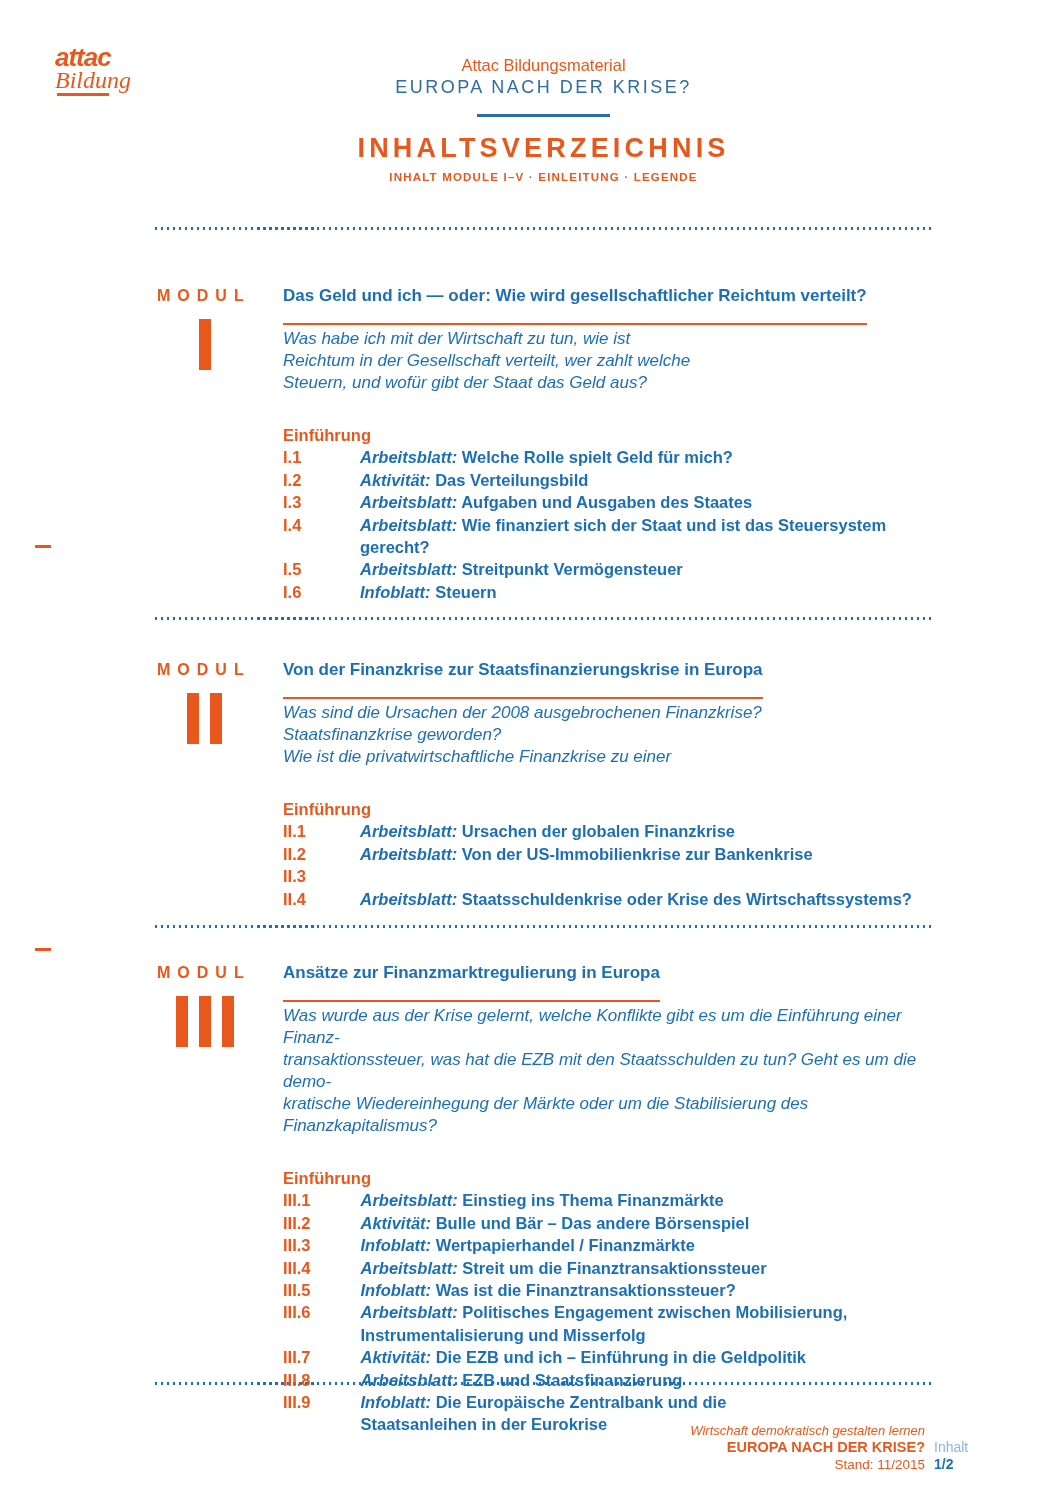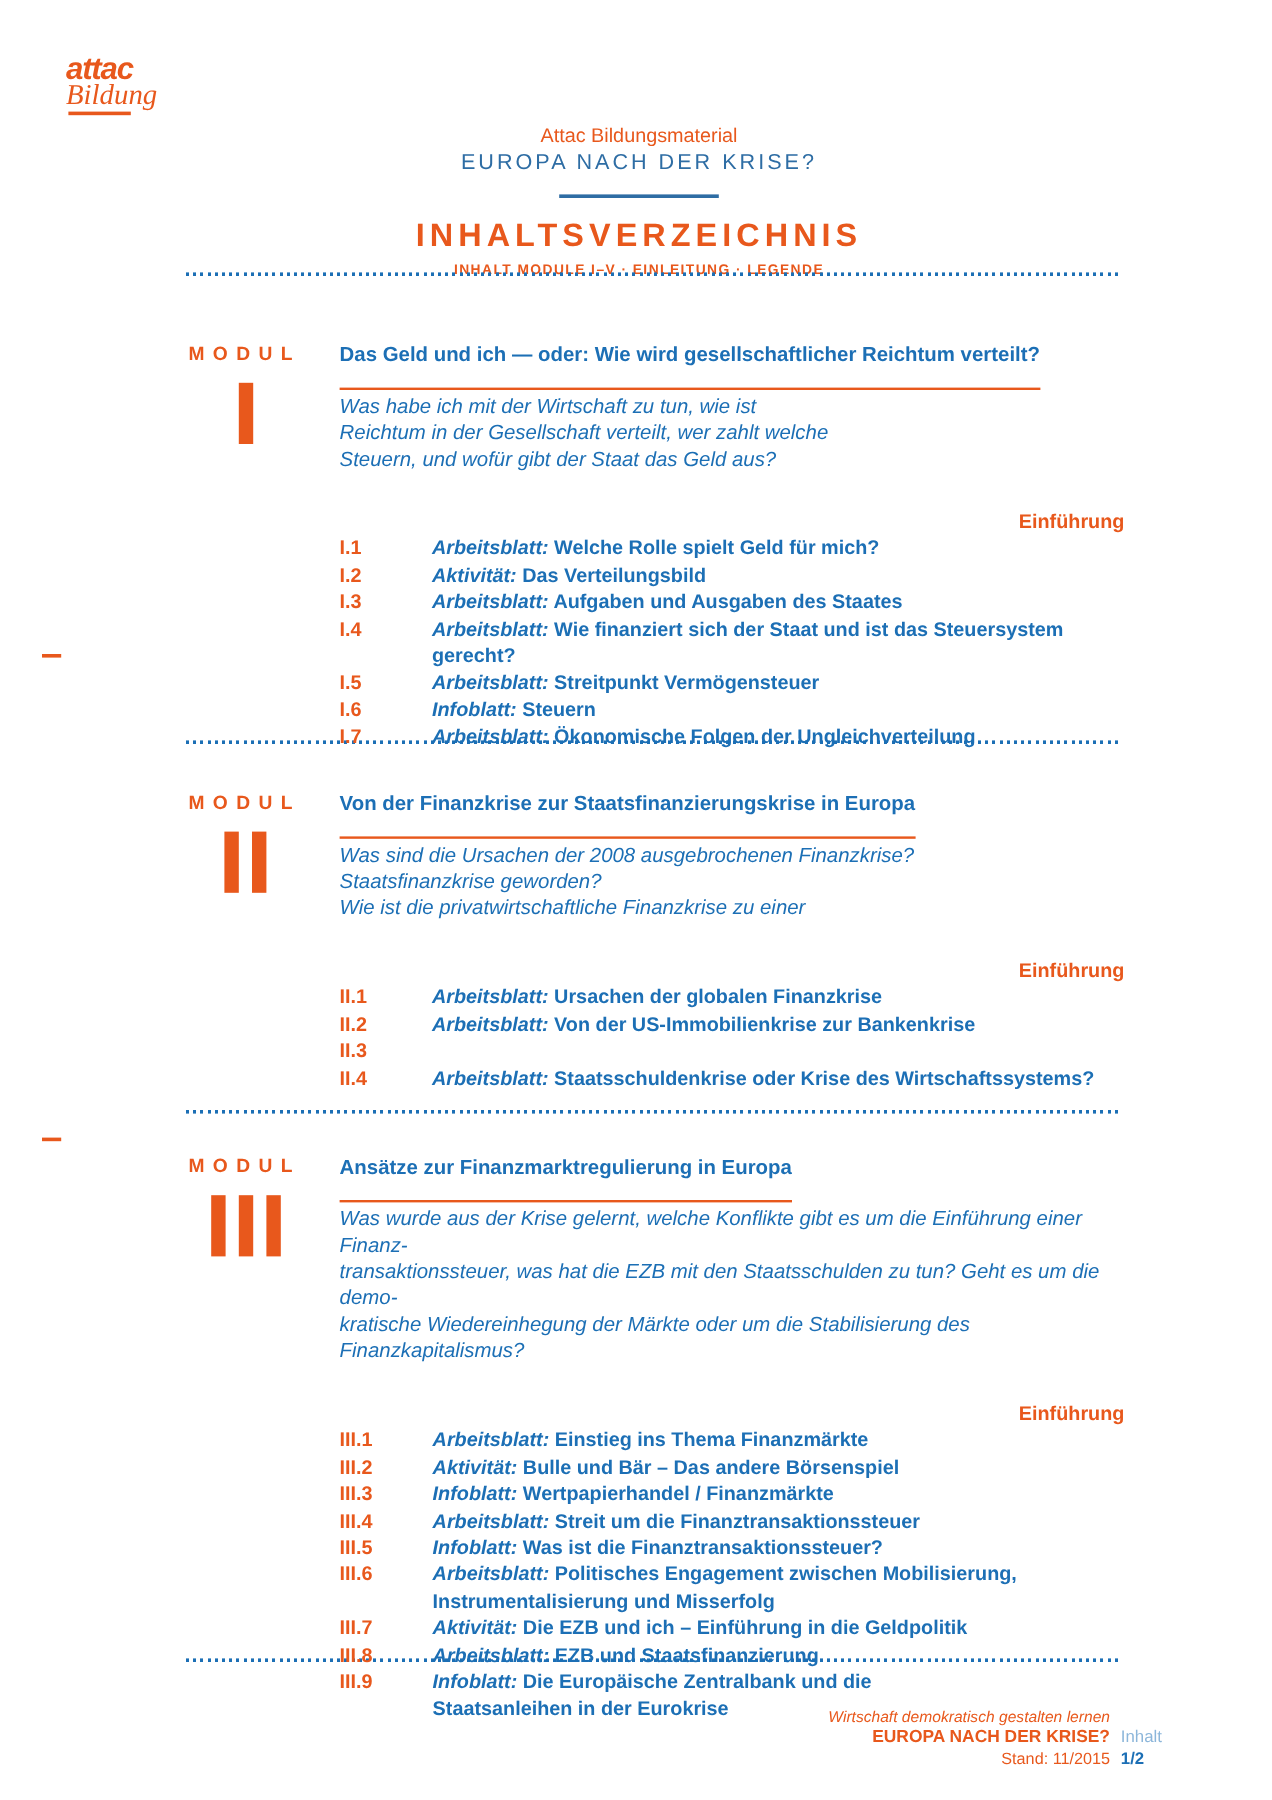--- a/index.html
+++ b/index.html
@@ -12,41 +12,41 @@
   .page {
     position:relative; width:1060px; height:1500px; background:#fff;
     font-family:"Liberation Sans", sans-serif; overflow:hidden;
   }
   
   .logo { position:absolute; left:55px; top:44px; }
   .logo-attac { font-style:italic; font-weight:700; font-size:26px; letter-spacing:-1px; color:var(--orange); line-height:26px; }
   .logo-bildung { font-family:"Liberation Serif", serif; font-style:italic; font-size:24px; color:var(--orange); line-height:24px; margin-top:-2px; }
   .logo-rule { width:52px; height:2.5px; background:var(--orange); margin:1px 0 0 2px; }
   
-  .header { position:absolute; left:144px; top:56px; width:777px; text-align:center;margin-top:48px; }
+  .header { position:absolute; left:155px; top:56px; width:777px; text-align:center; }
   .kicker { font-size:16.5px; color:var(--orange); line-height:18px; }
   .series { font-size:18px; letter-spacing:2.5px; color:var(--hblue); line-height:20px; margin-top:3px; }
   .hrule { width:133px; height:2.5px; background:var(--hblue); margin:17px auto 0; }
   .doc-title { font-size:27px; font-weight:700; letter-spacing:4.2px; color:var(--orange); line-height:28px; margin-top:17px; }
   .doc-subtitle { font-size:11.5px; font-weight:700; letter-spacing:1.2px; color:var(--orange); line-height:13px; margin-top:9px; }
   
   .dotted { position:absolute; left:155px; width:777px; height:3px;
     background:repeating-linear-gradient(90deg, var(--blue) 0 2.5px, transparent 2.5px 6px); }
   .fold { position:absolute; left:35px; width:16px; height:3px; background:var(--orange); }
   
   .module { position:absolute; left:157px; width:780px; display:flex; }
   .module-side { width:126px; flex:none; }
   .module-label { font-weight:700; font-size:16px; letter-spacing:7px; color:var(--orange); line-height:20px; }
   .module-numeral { display:flex; gap:11px; justify-content:center; width:95px; margin-top:13px; }
   .numeral-bar { width:12px; height:51px; background:var(--orange); }
   .module-body { flex:1; }
   .module-title { display:inline-block; font-size:17px; font-weight:700; color:var(--blue);
     line-height:19px; border-bottom:2px solid var(--orange); padding-bottom:18px; cursor:pointer; }
   .module-desc { font-style:italic; font-size:17px; line-height:22px; color:var(--blue); margin-top:3px; }
-  .module-intro { font-weight:700; font-size:16.5px; color:var(--orange); margin-top:30px; line-height:22.4px;text-align:right; }
+  .module-intro { font-weight:700; font-size:16.5px; color:var(--orange); margin-top:30px; line-height:22.4px; }
   .module-items { margin:0; padding:0; list-style:none; }
   .item { display:flex; font-size:16.5px; line-height:22.4px;gap:44px; }
   .item-num { flex:none; min-width:27px; margin-right:6px; color:var(--orange); font-weight:700; }
   .item-text { color:var(--blue); font-weight:700; white-space:pre-line; }
   .item-type { font-style:italic; }
   
   .footer { position:absolute; top:1424px; right:92px; display:grid;
     grid-template-columns:auto 34px; column-gap:9px; row-gap:2px; align-items:baseline; }
   .fc1 { grid-column:1; text-align:right; }
   .fc2 { grid-column:2; text-align:left; }
@@ -117,24 +117,20 @@
               <span class="item-text"><span class="item-type">Arbeitsblatt:</span> <span class="item-title">Wie finanziert sich der Staat und ist das Steuersystem gerecht?</span></span>
             </li>
             <li class="item">
               <span class="item-num">I.5</span>
               <span class="item-text"><span class="item-type">Arbeitsblatt:</span> <span class="item-title">Streitpunkt Vermögensteuer</span></span>
             </li>
             <li class="item">
               <span class="item-num">I.6</span>
               <span class="item-text"><span class="item-type">Infoblatt:</span> <span class="item-title">Steuern</span></span>
             </li>
-            <li class="item">
-              <span class="item-num">I.7</span>
-              <span class="item-text"><span class="item-type">Arbeitsblatt:</span> <span class="item-title">Ökonomische Folgen der Ungleichverteilung</span></span>
-            </li>
           </ul>
     </div>
   </section>
       <section class="module" style="top: 660px;">
     <div class="module-side">
       <div class="module-label">MODUL</div>
       <div class="module-numeral">
             <div class="numeral-bar"></div>
             <div class="numeral-bar"></div>
           </div>

